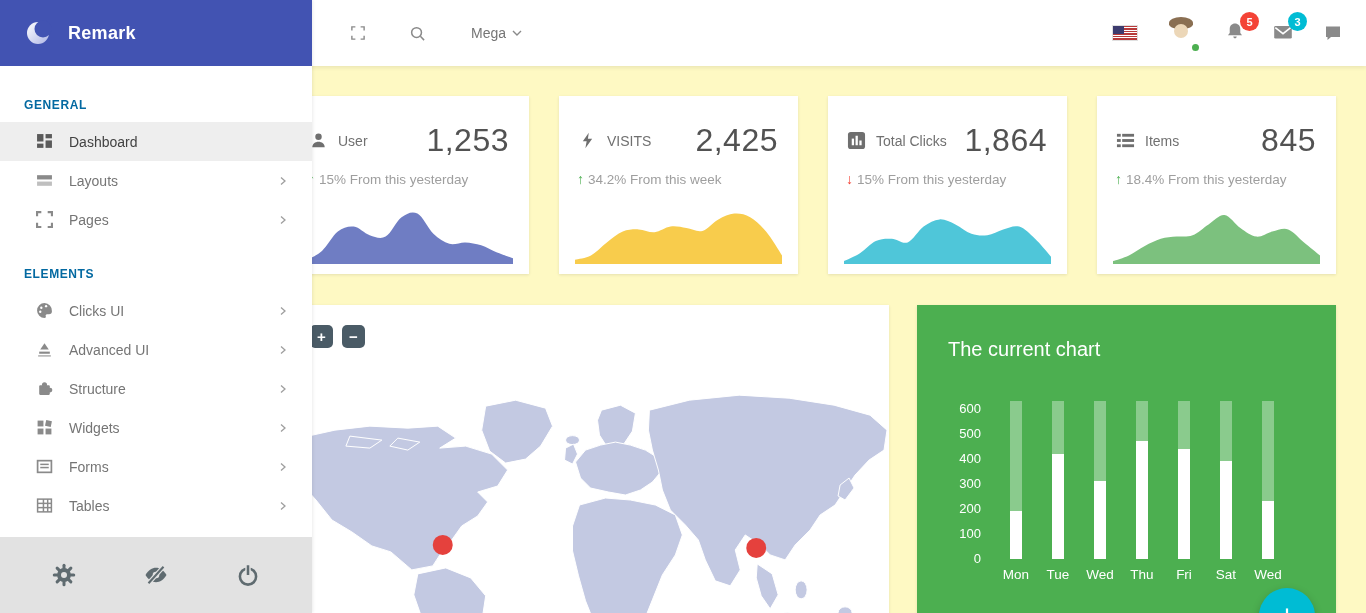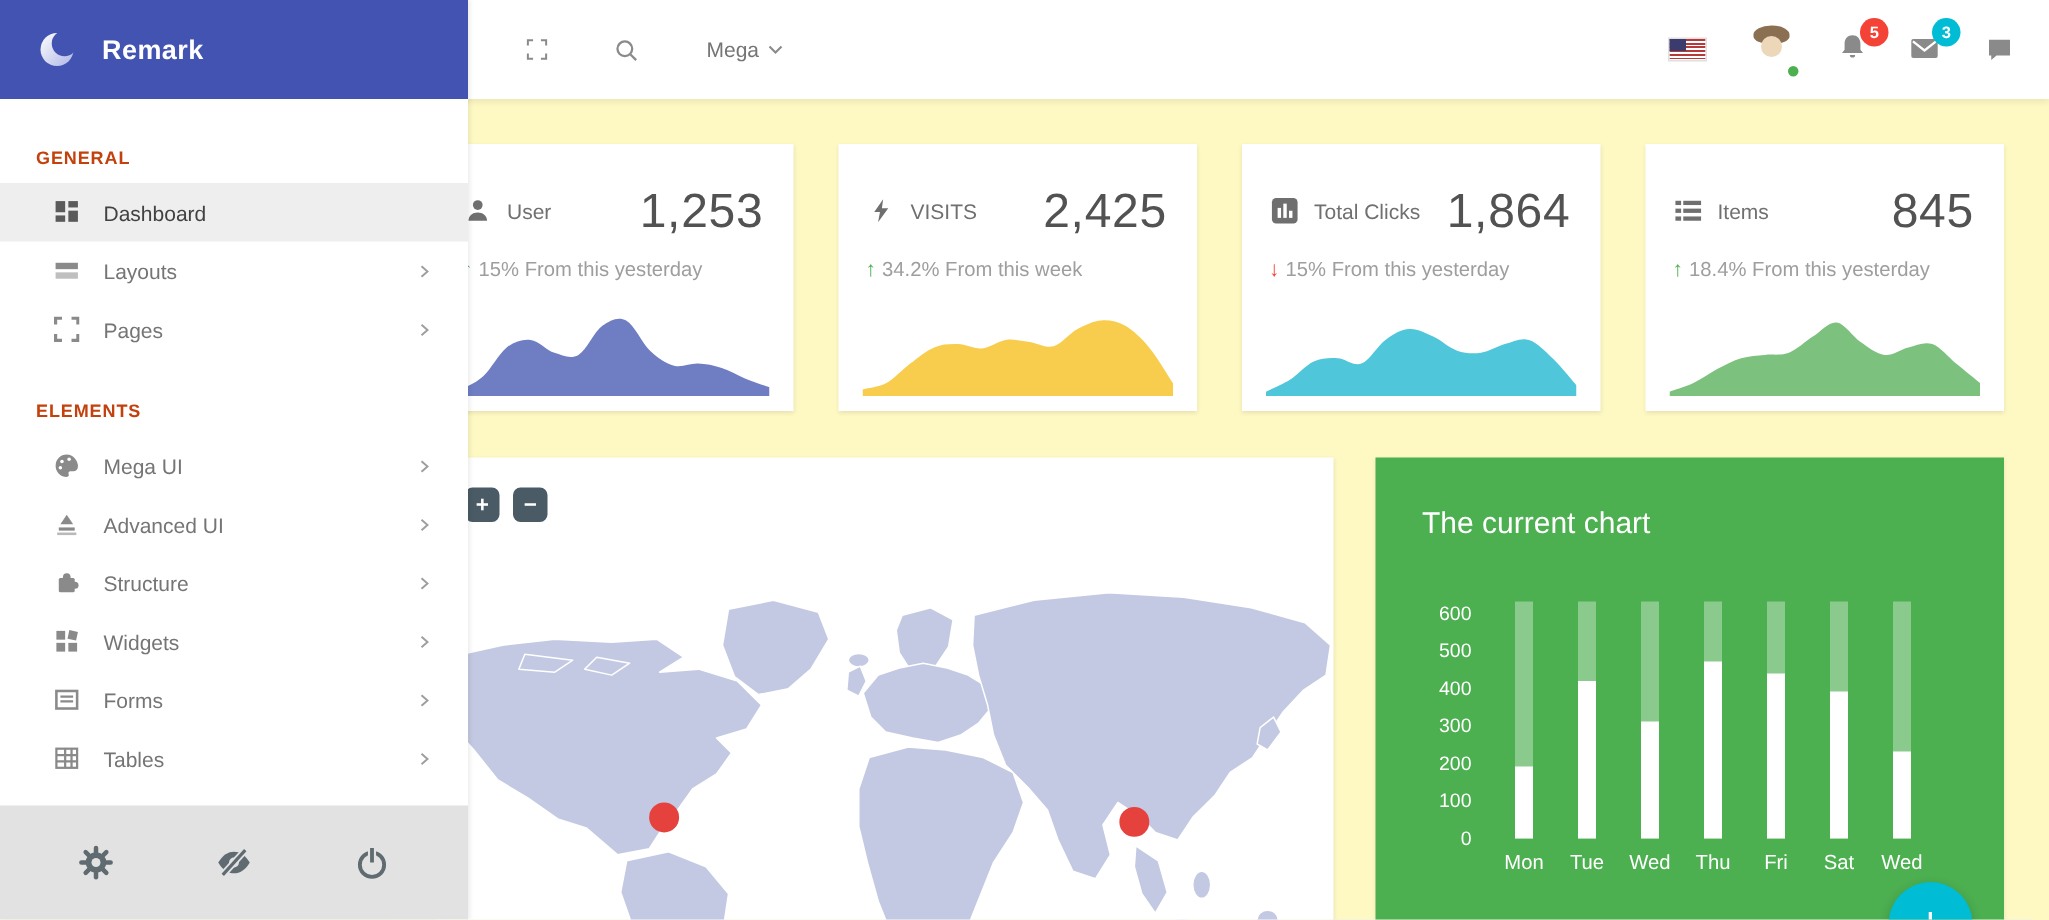--- a/index.html
+++ b/index.html
@@ -5,21 +5,21 @@
   * { margin:0; padding:0; box-sizing:border-box; }
   html,body { width:1366px; height:613px; overflow:hidden; font-family:"Liberation Sans", sans-serif; background:#eef1f3; }
   .app { position:relative; width:1366px; height:613px; }
 
   
   .sidebar { position:absolute; left:0; top:0; width:312px; height:613px; background:#ffffff; box-shadow:1px 0 3px rgba(0,0,0,.08); z-index:5; }
   .brand { height:66px; background:#4253b2; display:flex; align-items:center; padding-left:24px; }
   .brand-logo { width:30px; height:30px; margin-right:14px; }
   .brand-name { color:#ffffff; font-size:18px; font-weight:bold; letter-spacing:.3px; }
   .nav { padding-top:18px; }
-  .nav-heading { padding:14px 24px 10px 24px; font-size:12px; color:#c2410c; letter-spacing:.6px; font-weight:bold; }
+  .nav-heading { padding:14px 24px 10px 24px; font-size:12px; color:#0369a1; letter-spacing:.6px; font-weight:bold; }
   .nav-item { height:39px; display:flex; align-items:center; padding:0 24px 0 36px; cursor:pointer; color:#757575; font-size:14px; }
   .nav-item.active { background:#eeeeee; color:#424242; }
   .nav-item .nav-icon { width:17px; height:17px; margin-right:16px; flex:none; display:flex; align-items:center; justify-content:center; }
   .nav-item .nav-label { flex:1; }
   .nav-item .chev { width:10px; height:10px; }
   .nav-gap { height:14px; }
   .side-footer { position:absolute; left:0; bottom:0; width:100%; height:76px; background:#e2e2e2; display:flex; align-items:center; justify-content:space-around; padding:0 18px; }
   .side-footer .f-icon { width:24px; height:24px; cursor:pointer; }
 
   
@@ -153,21 +153,21 @@
         <span class="nav-icon">
           <svg viewBox="0 0 16 16">
               <path fill="#8a8a8a" d="M8 1a7 7 0 1 0 0 14c1 0 1.6-.7 1.2-1.6-.4-.9 0-1.9 1.2-1.9h1.8A2.8 2.8 0 0 0 15 8.7 7.3 7.3 0 0 0 8 1z"></path>
               <g fill="#fff">
                 <circle cx="5" cy="5.4" r="1.1"></circle>
                 <circle cx="9.5" cy="3.9" r="1.1"></circle>
                 <circle cx="4" cy="9.2" r="1.1"></circle>
               </g>
             </svg>
         </span>
-        <span class="nav-label">Mega UI</span>
+        <span class="nav-label">Clicks UI</span>
         <svg class="chev" viewBox="0 0 10 10">
             <polyline points="3,1.5 7,5 3,8.5" fill="none" stroke="#9e9e9e" stroke-width="1.3"></polyline>
           </svg>
       </div>
 
       <div class="nav-item">
         <span class="nav-icon">
           <svg viewBox="0 0 16 16">
               <g fill="#8a8a8a">
                 <path d="M8 2 L12 8 H4 Z"></path>

